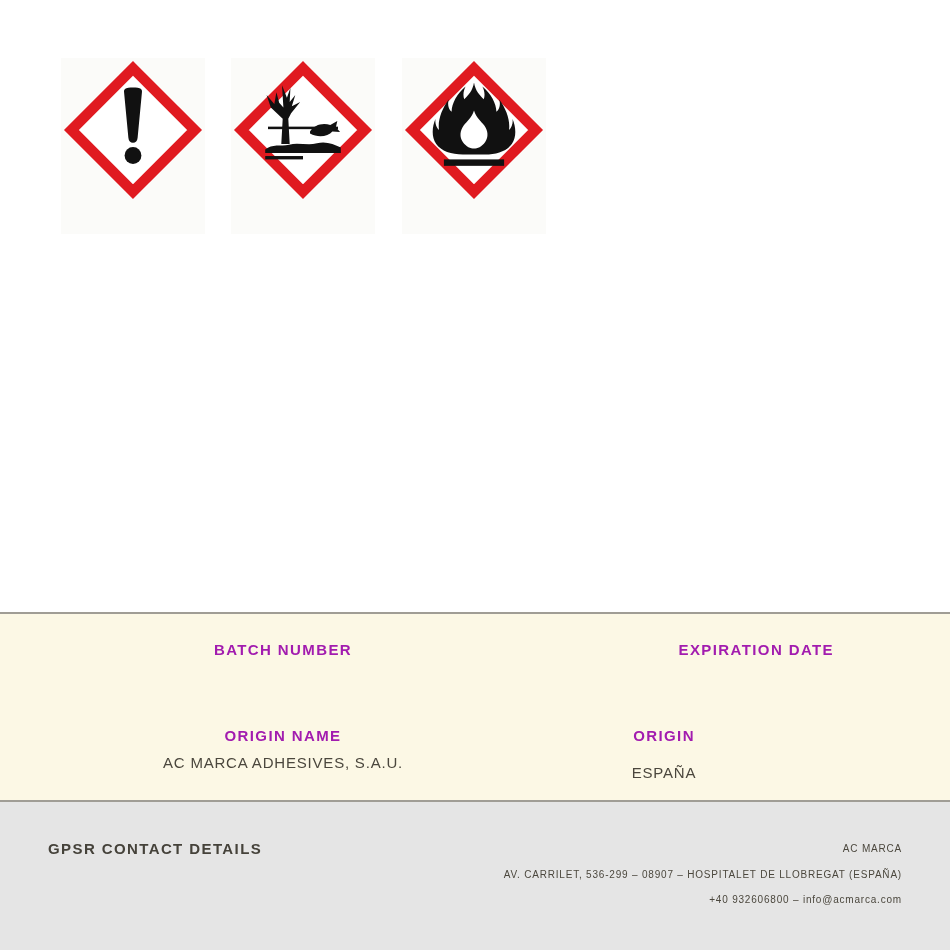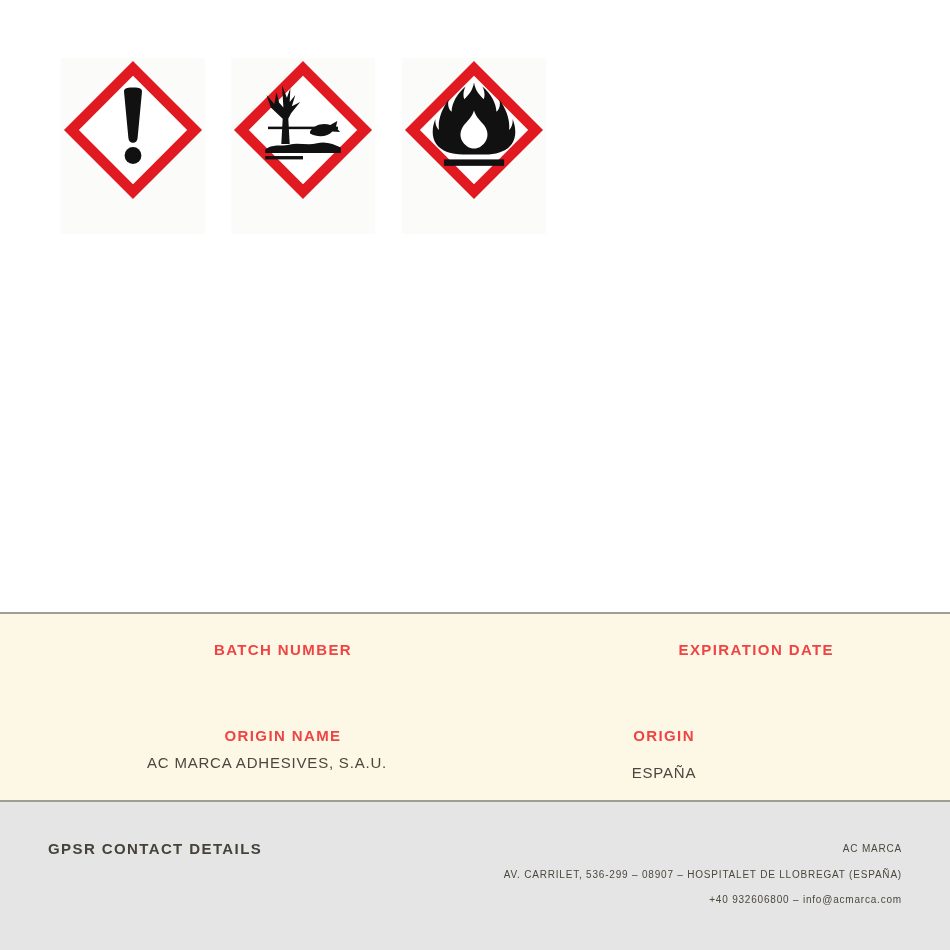--- a/index.html
+++ b/index.html
@@ -49,35 +49,35 @@
     height: 186px;
     background: #fcf8e5;
   }
   .field-label {
     position: absolute;
     width: 340px;
     text-align: center;
     font-size: 15px;
     font-weight: 700;
     letter-spacing: 1.4px;
-    color: #ef4444;
+    color: #a21caf;
   }
   .field-value {
     position: absolute;
     width: 380px;
     text-align: center;
     font-size: 15px;
     font-weight: 400;
     letter-spacing: 0.8px;
     color: #4b473d;
   }
   #batch-label       { left: 113px; top: 27px; }
   #expiration-label  { left: 494px; top: 27px; text-align: right; }
   #legal-name-label  { left: 113px; top: 113px; }
-  #legal-name-value  { left: 77px;  top: 140px; }
+  #legal-name-value  { left: 93px;  top: 140px; }
   #origin-label      { left: 494px; top: 113px; }
   #origin-value      { left: 474px; top: 150px; }
 
   
   #gpsr-section {
     position: absolute;
     left: 0;
     top: 802px;
     width: 950px;
     height: 148px;

